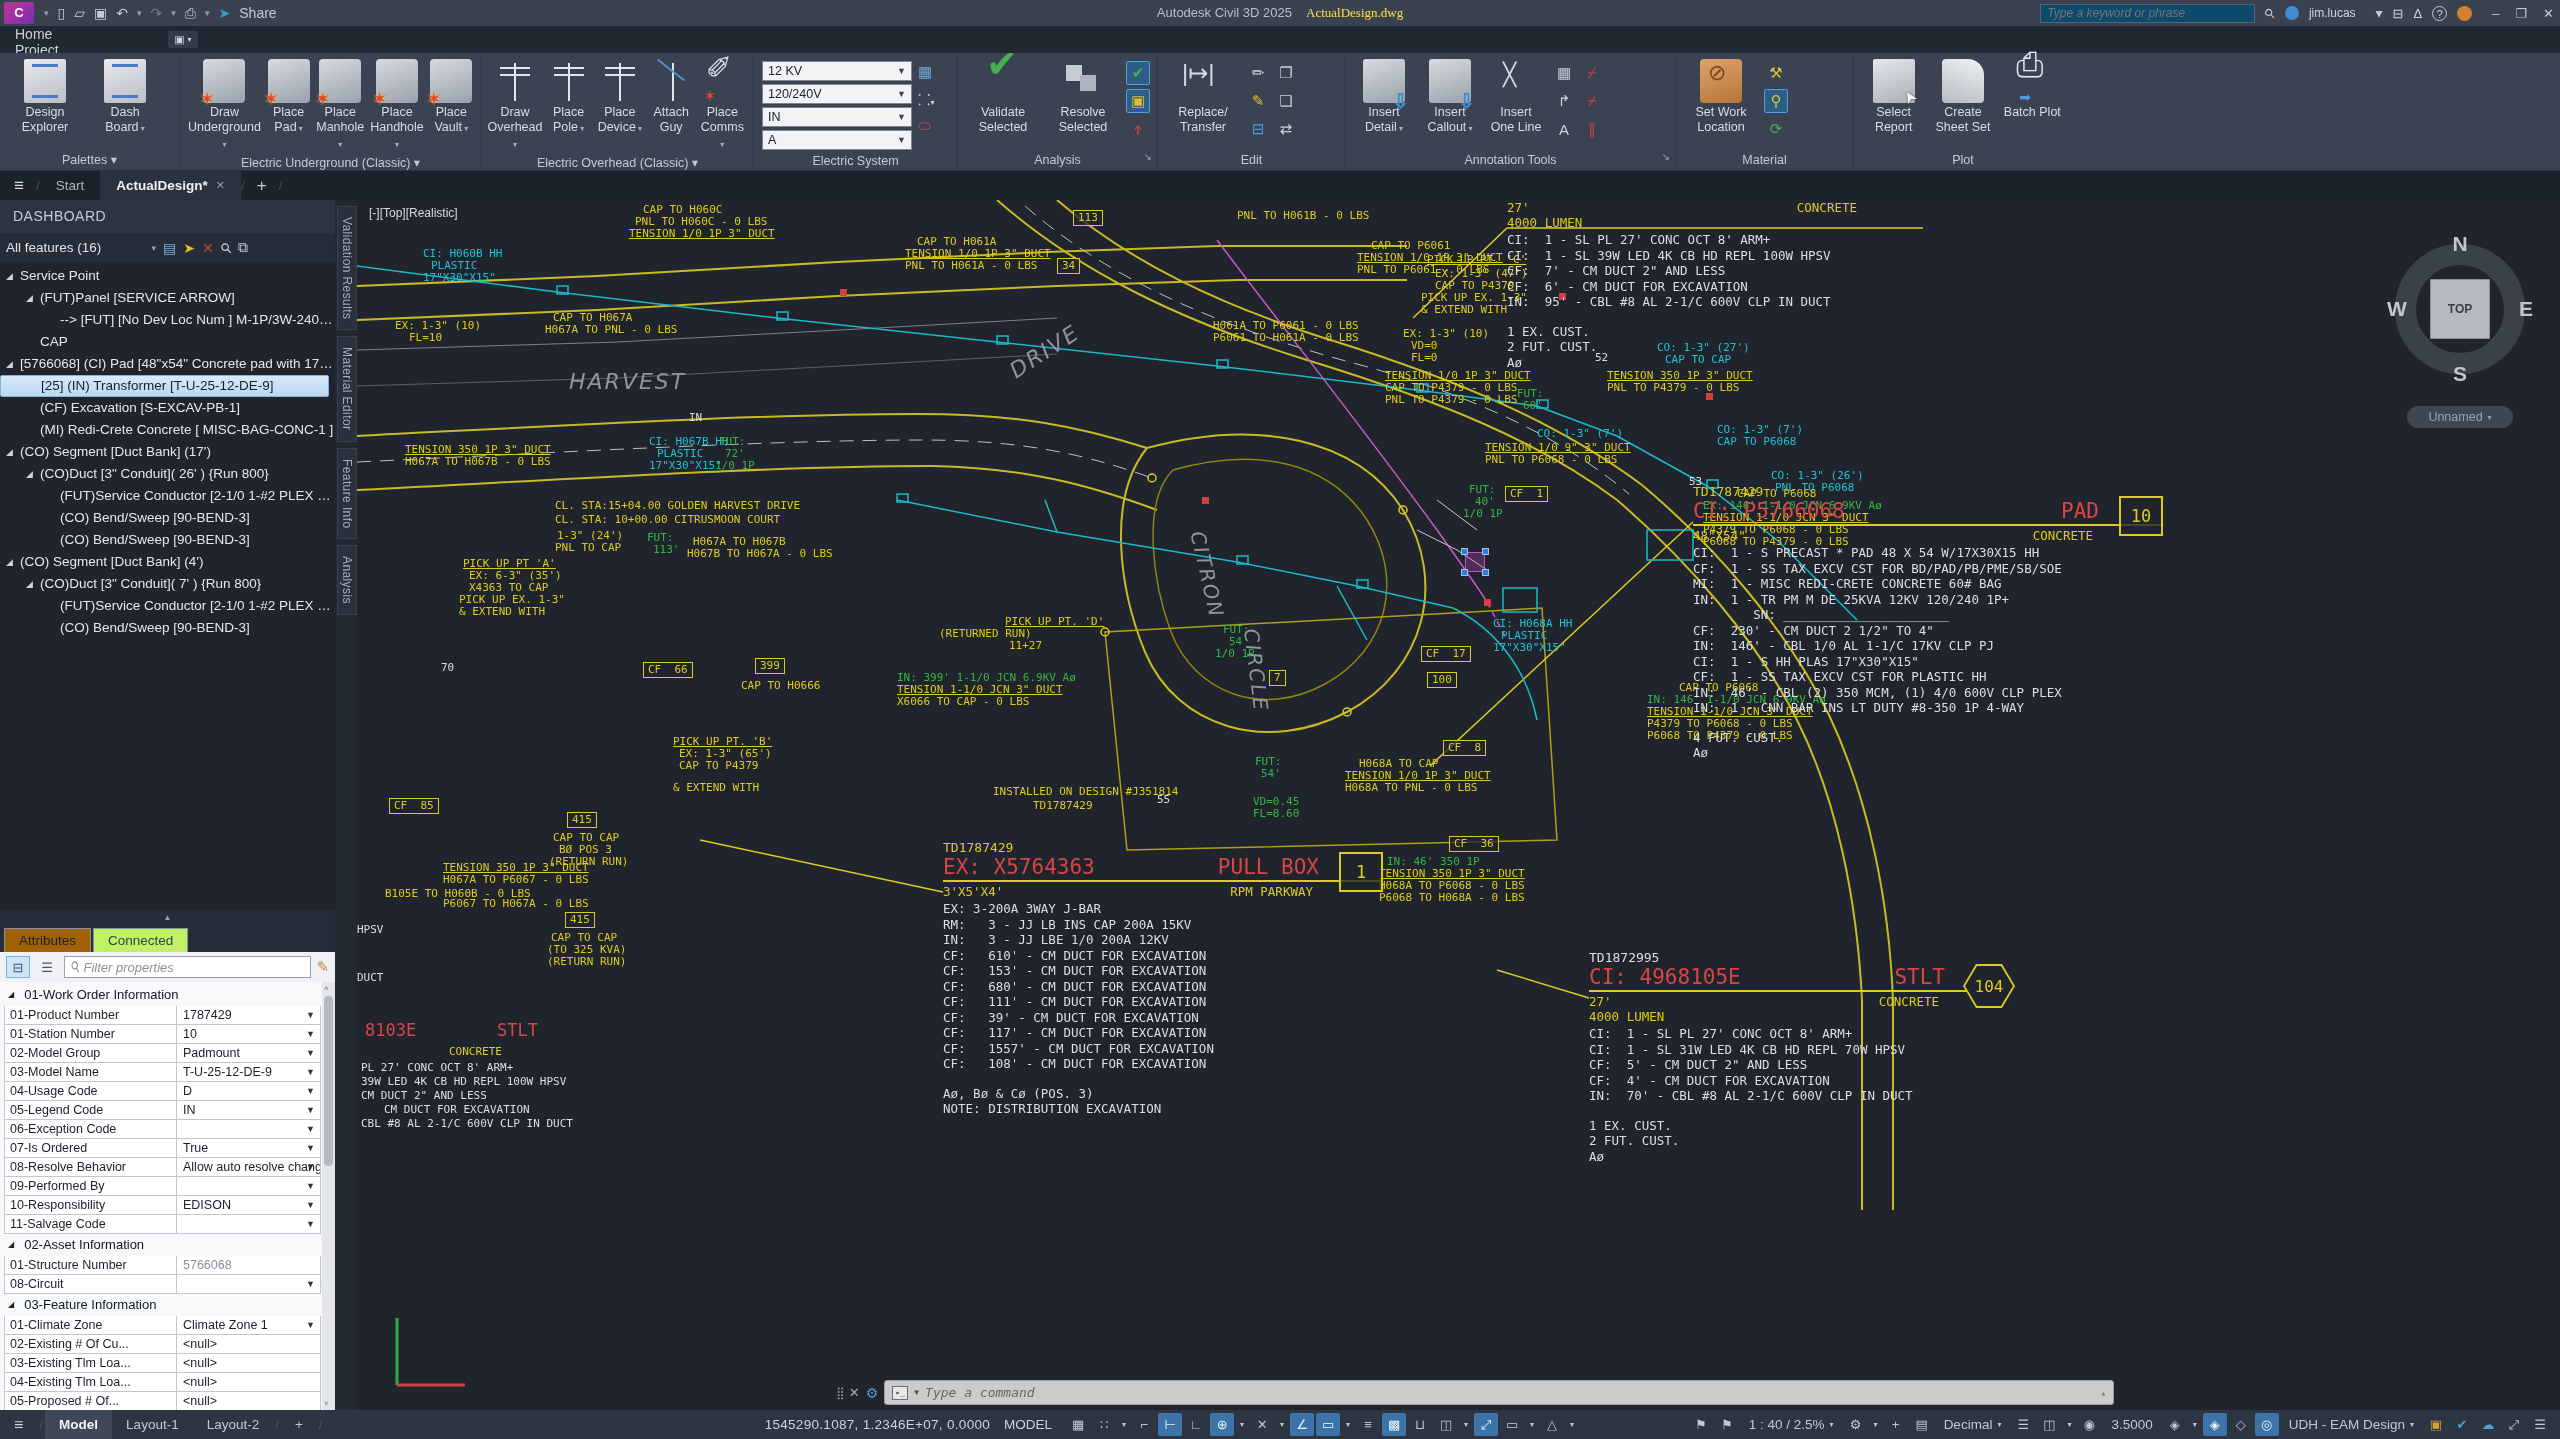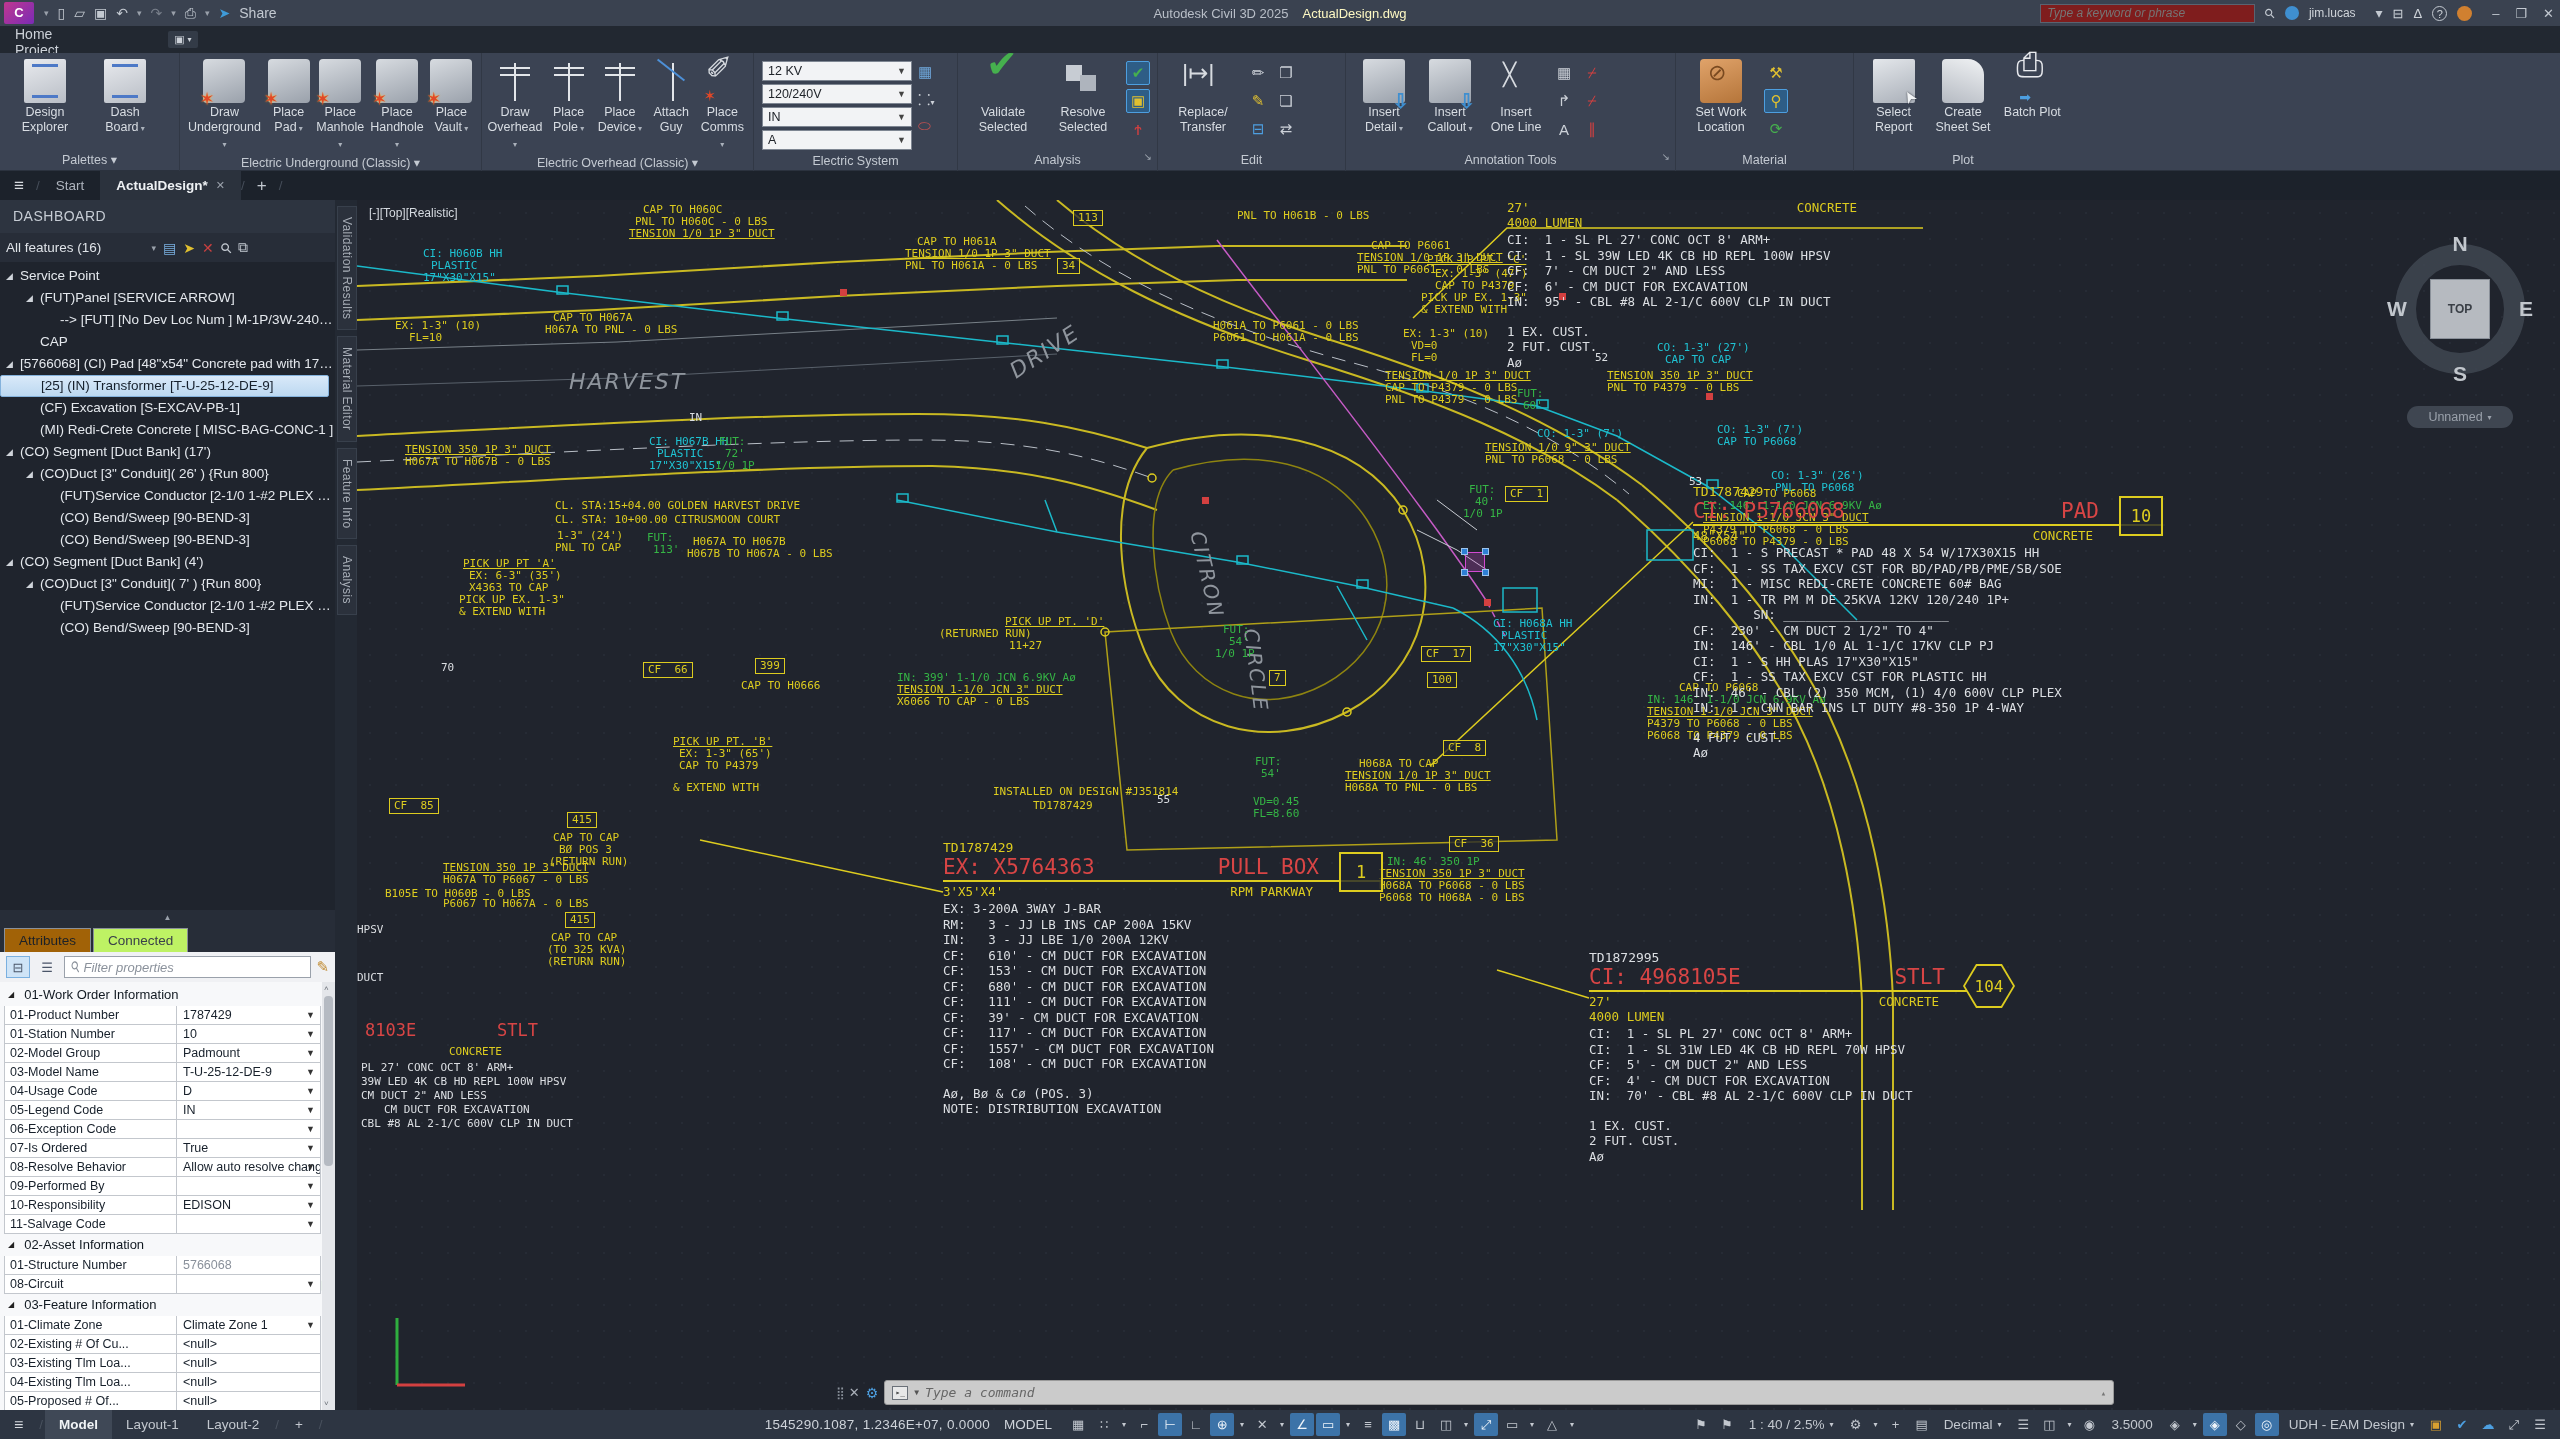--- a/index.html
+++ b/index.html
@@ -9,23 +9,23 @@
   
   .titlebar { position:absolute; left:0; top:0; width:2560px; height:26px; background:#3a4250;
     display:flex; align-items:center; color:#cfd4da; font-size:13px; }
   .applogo { width:30px; height:22px; margin-left:4px; background:linear-gradient(135deg,#c03790,#7a2bb5);
     color:#fff; font-weight:bold; text-align:center; line-height:22px; border-radius:2px; }
   .qat { display:flex; align-items:center; gap:9px; margin-left:10px; color:#c3c9d1; font-size:14px; }
   .qat .dim { opacity:.45; }
   .qat .mini { font-size:9px; opacity:.7; }
   .share-ic { color:#3f9bd8; }
   .title-center { position:absolute; left:50%; transform:translateX(-50%); color:#b9bfc8; font-size:13px; }
-  .title-center b { color:#fef9c3; font-weight:normal; margin-left:14px; }
+  .title-center b { color:#fde047; font-weight:normal; margin-left:14px;font-family:Liberation Serif, serif; }
   .tb-right { position:absolute; right:6px; display:flex; align-items:center; gap:10px; }
-  .searchbox { width:215px; height:19px; border:1px solid #5a6370; background:#7f1d1d; color:#8b93a0;
+  .searchbox { width:215px; height:19px; border:1px solid #5a6370; background:#0c4a6e; color:#8b93a0;
     font-style:italic; font-size:12px; line-height:17px; padding-left:6px; }
   .mag { display:inline-block; transform:rotate(-45deg); color:#c3c9d1; }
   .avatar { width:14px; height:14px; border-radius:50%; background:#3f8fd0; display:inline-block; }
   .winbtns { display:flex; gap:16px; margin-left:10px; color:#c3c9d1; font-size:13px; }
   .helpcirc { display:inline-block; width:15px; height:15px; border-radius:50%; border:1px solid #c3c9d1;
     text-align:center; line-height:14px; font-size:11px; }
   .orangedot { width:15px; height:15px; border-radius:50%; background:#d08030; display:inline-block; }
 
   
   .tabrow { position:absolute; left:0; top:26px; width:2560px; height:27px; background:#222831;

